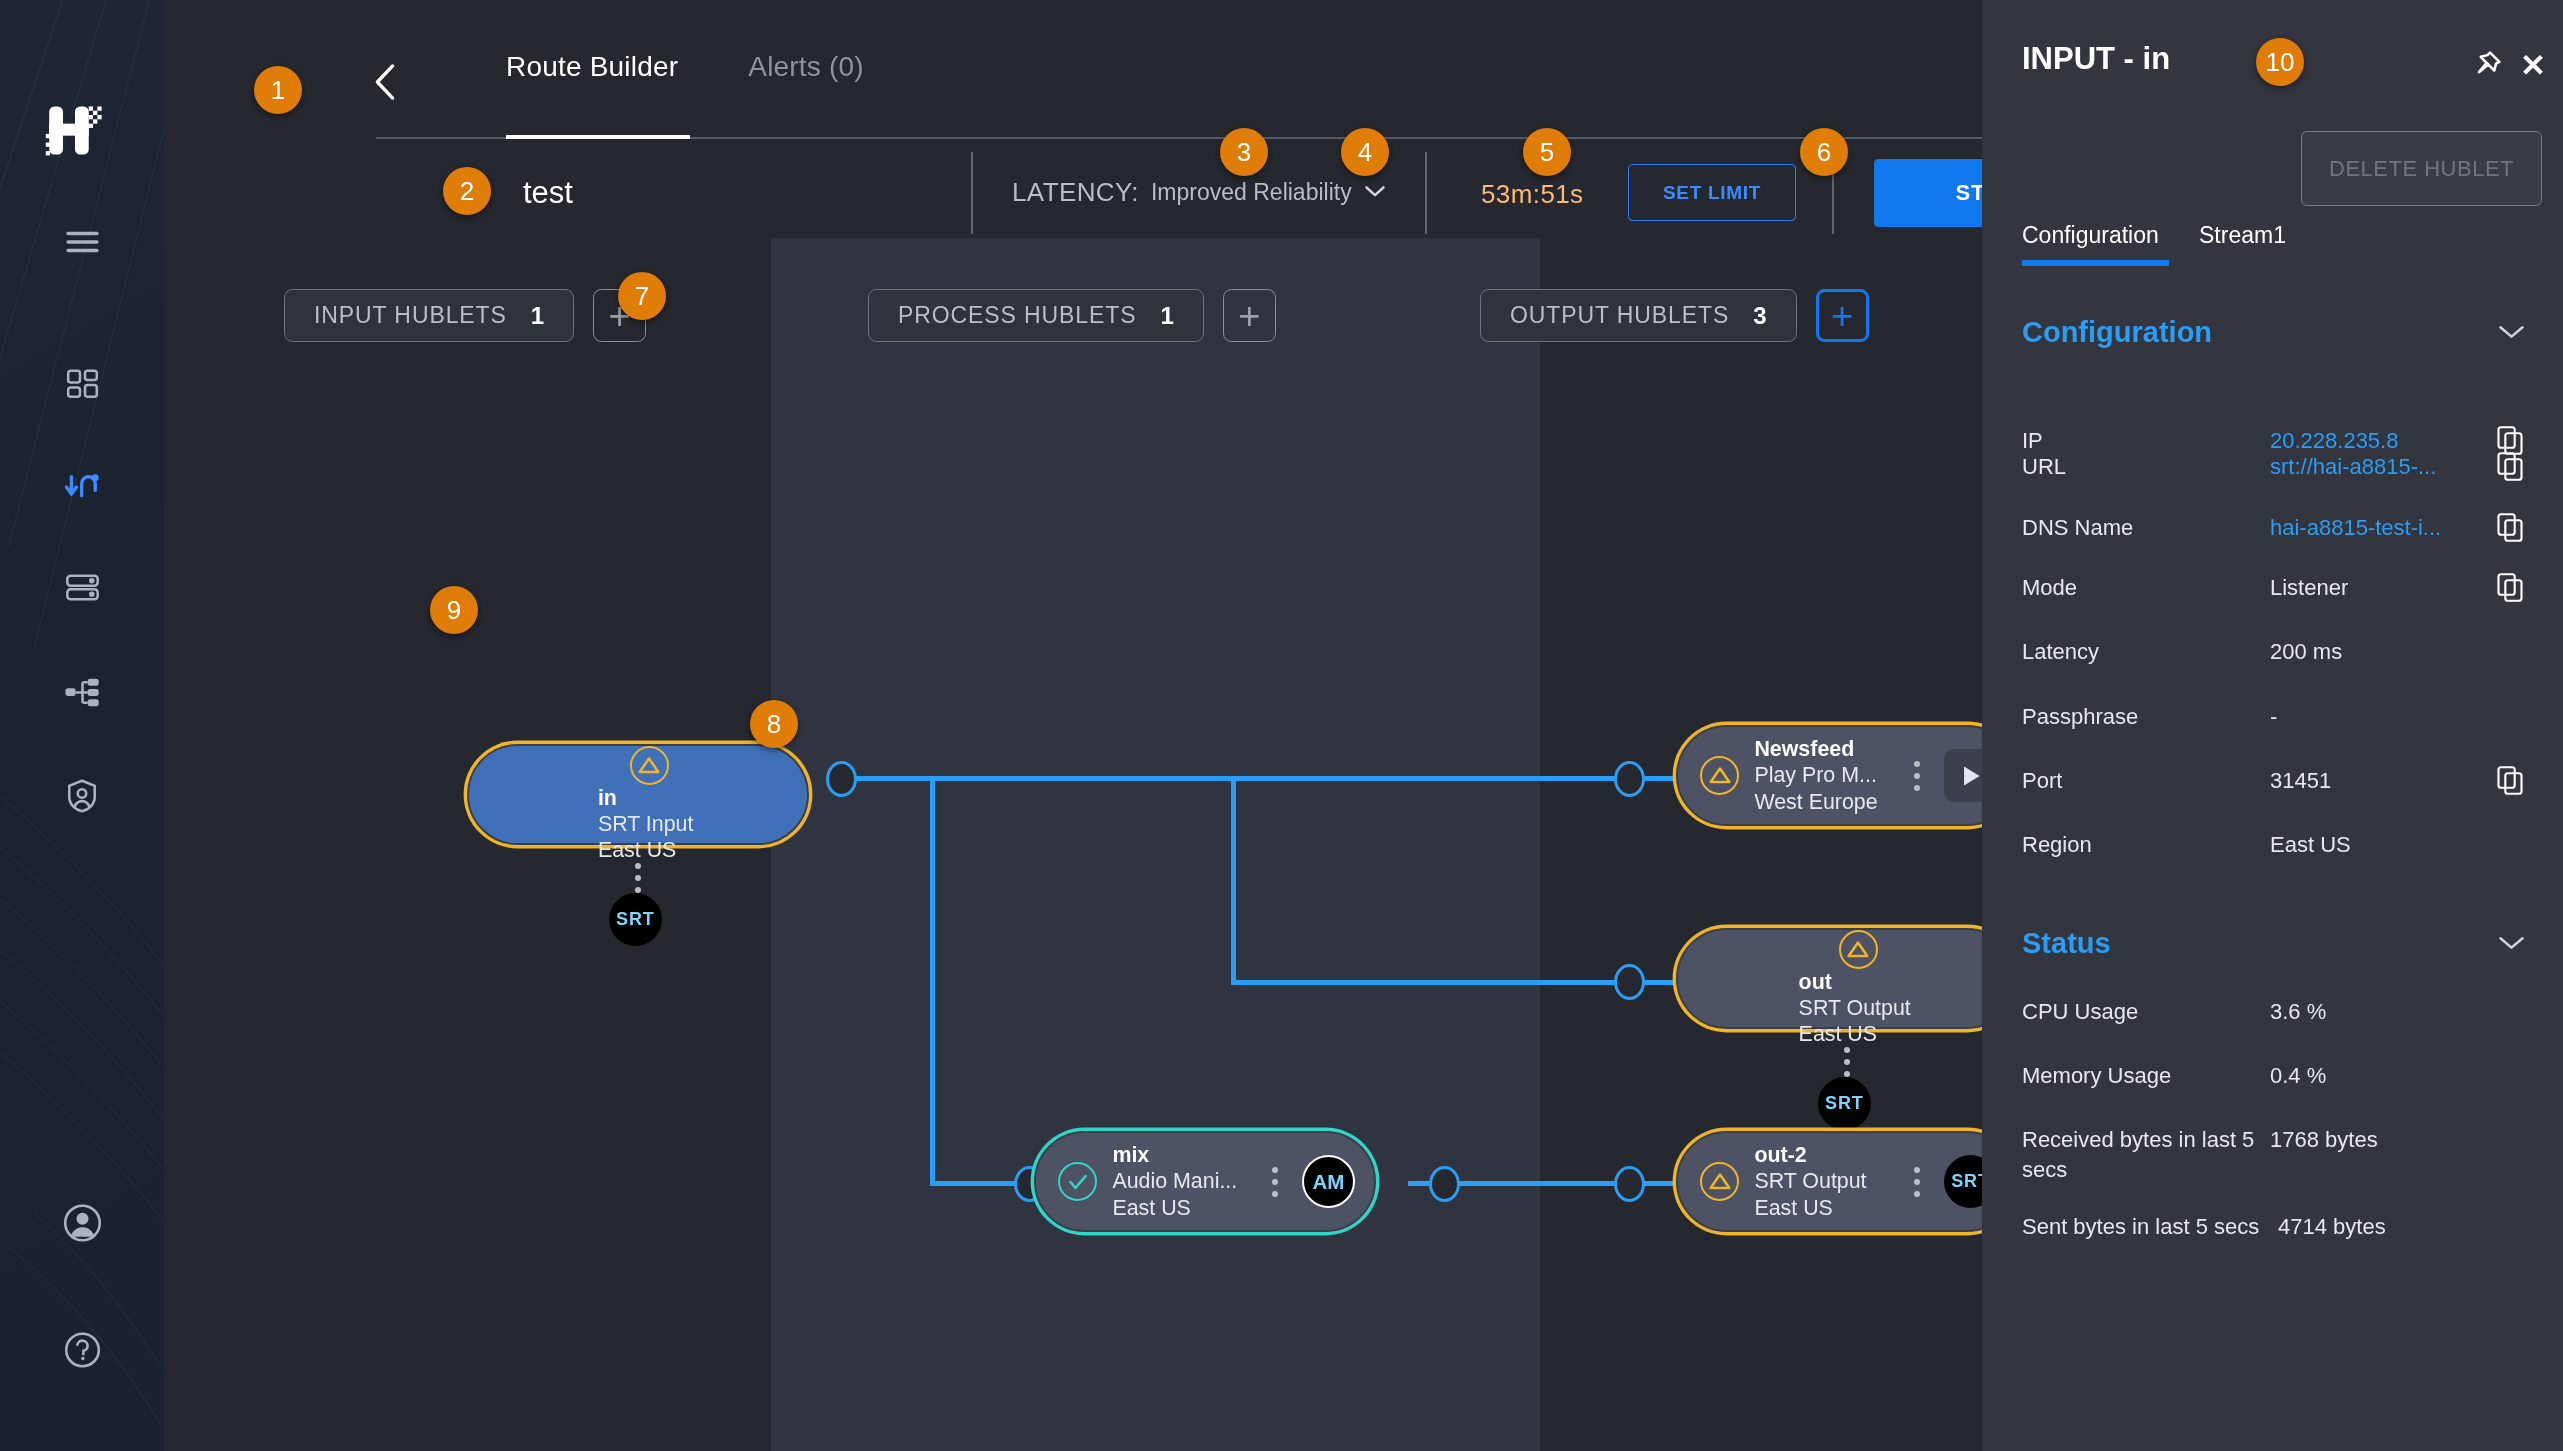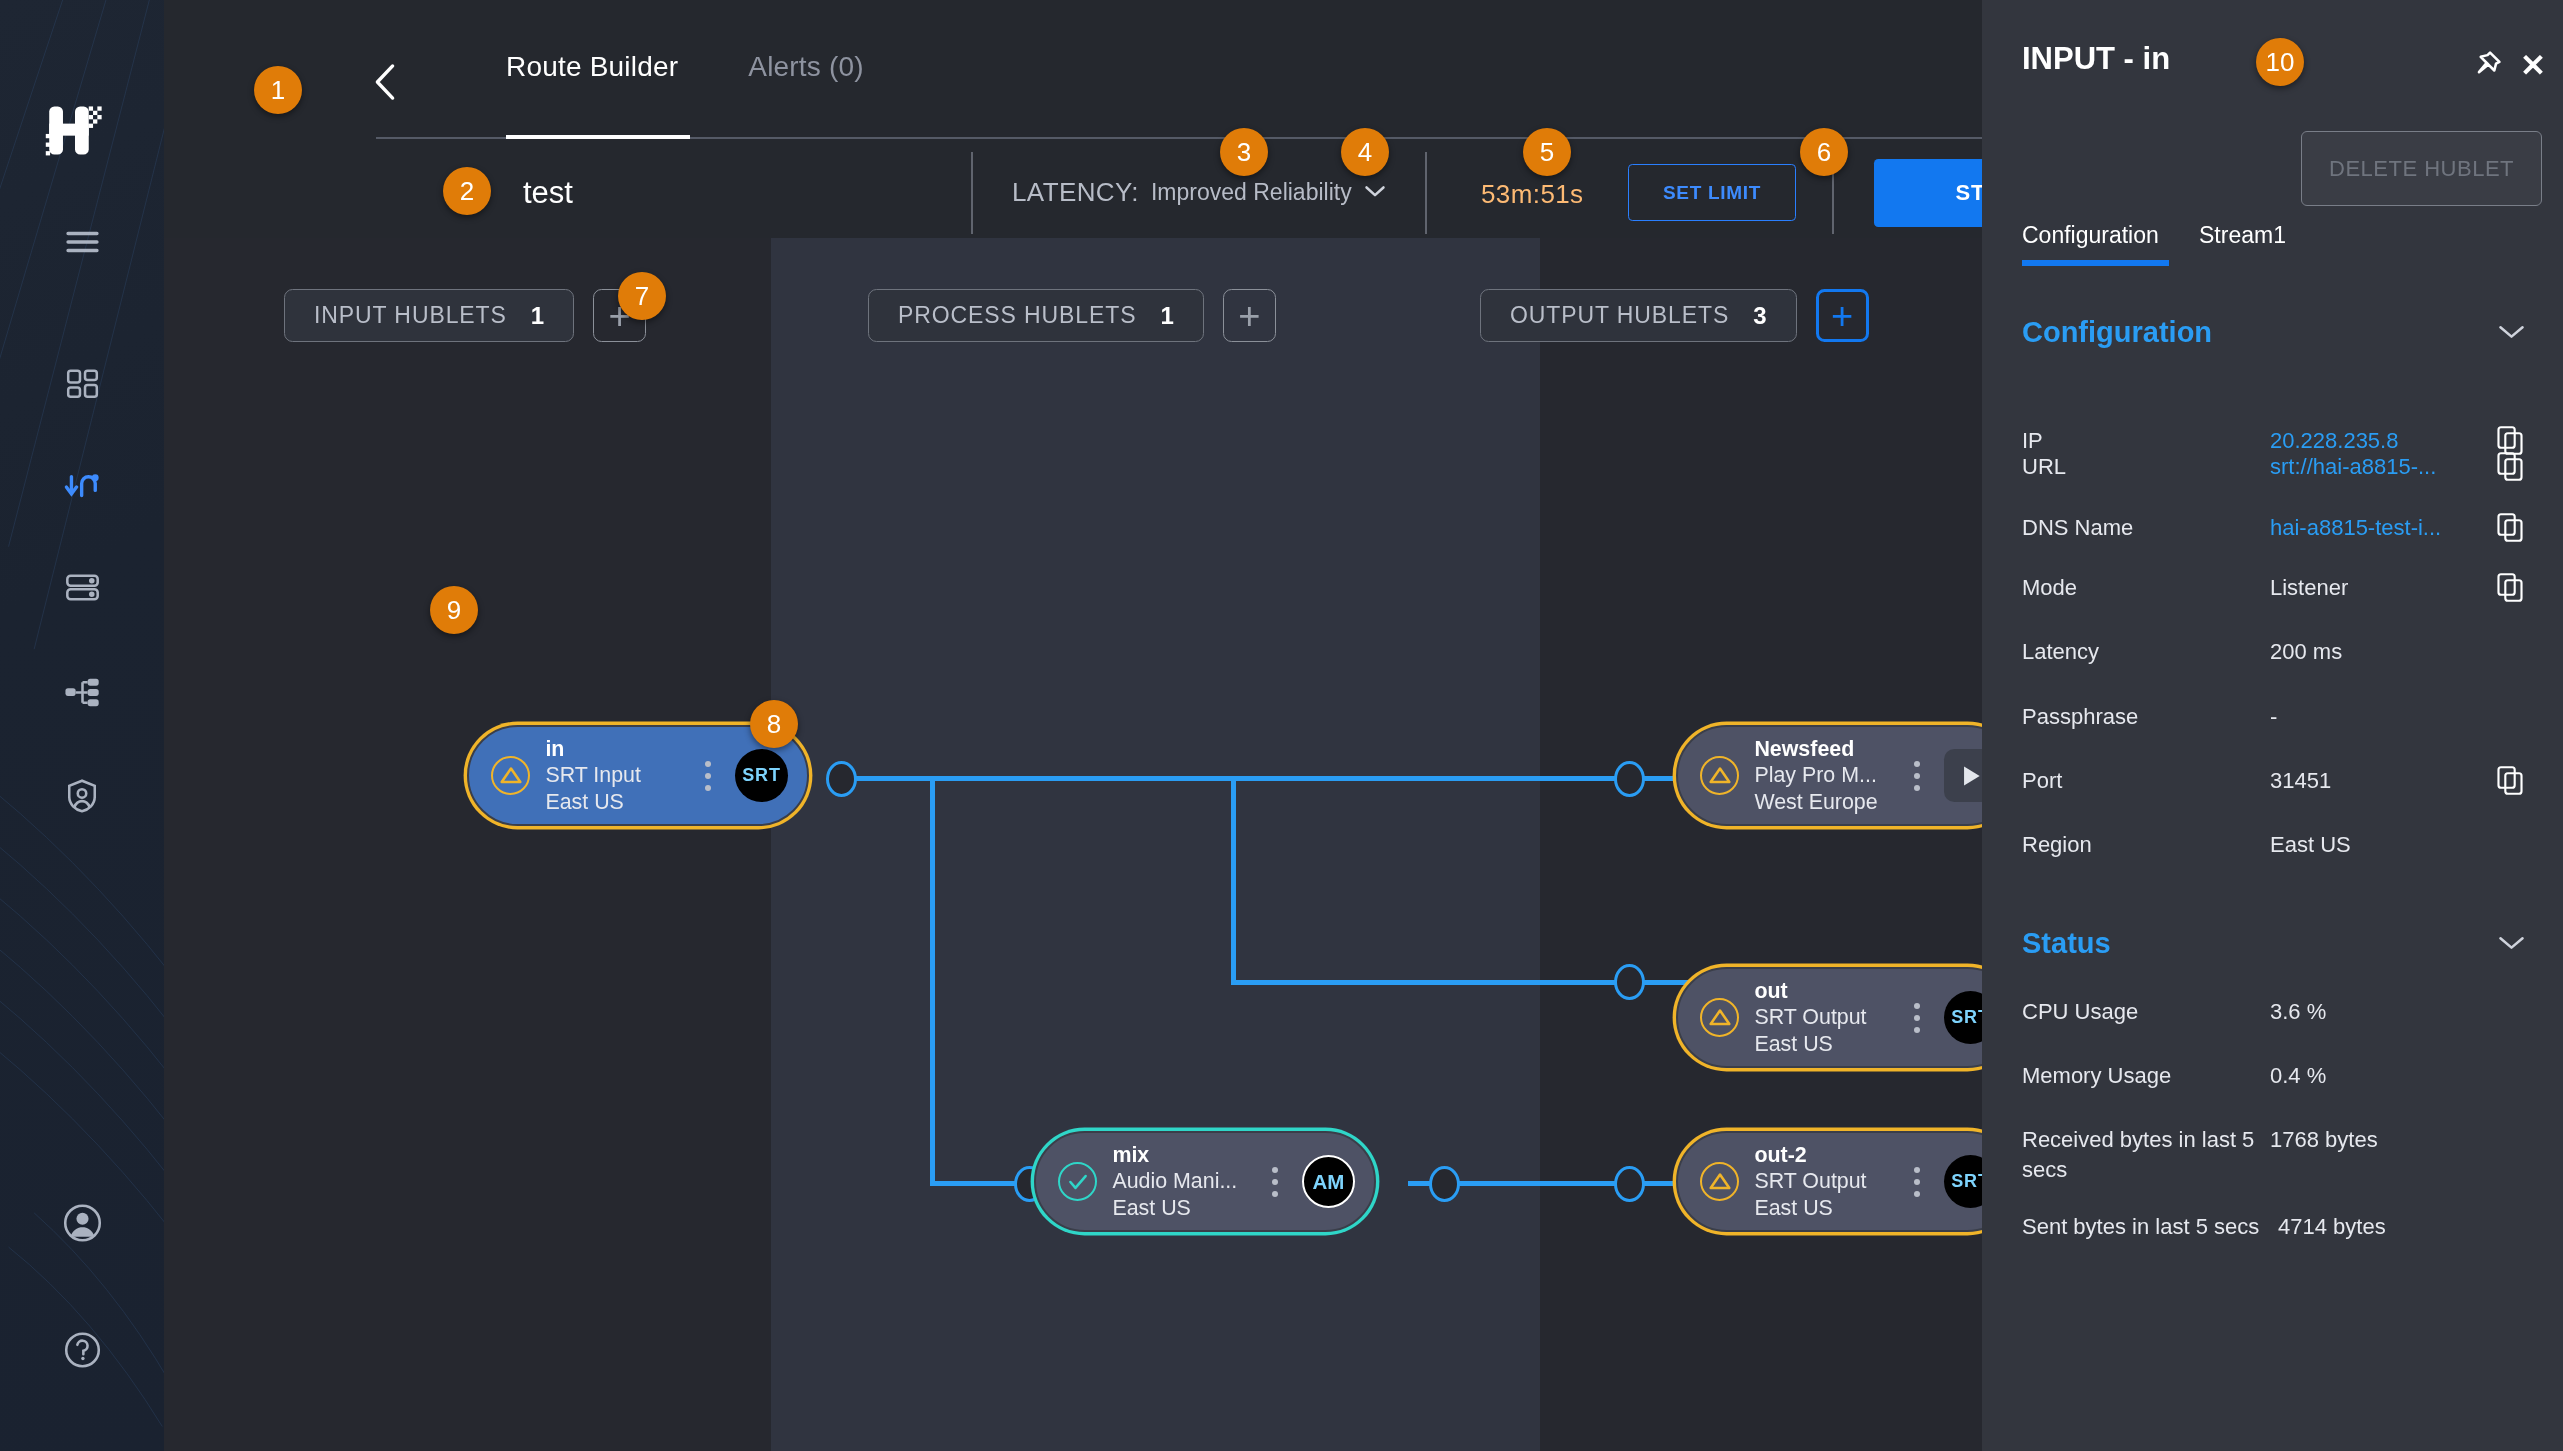--- a/index.html
+++ b/index.html
@@ -331,21 +331,21 @@
     <div class="edge" style="left:1067px; top:742px; width:568px; height:5.1px;"></div>
     <div class="edge" style="left:1244px; top:943px; width:391px; height:5.1px;"></div>
 
     <div class="port" style="left:662px; top:523px;"></div>
     <div class="port" style="left:1450px; top:523px;"></div>
     <div class="port" style="left:1450px; top:726px;"></div>
     <div class="port" style="left:850px; top:928px;"></div>
     <div class="port" style="left:1265px; top:928px;"></div>
     <div class="port" style="left:1450px; top:928px;"></div>
 
-    <div class="node selected" style="left:303px; top:487px;">
+    <div class="node selected" style="left:303px; top:506px;flex-direction:column;">
       <span class="badge">
         <svg width="22" height="20.5" viewBox="0 0 26 24" fill="none" stroke="#f0b429" stroke-width="3" stroke-linejoin="round">
             <path d="M13 4 24 20H2z"></path>
           </svg>
       </span>
       <span class="txt">
         <div class="n1">in</div>
         <div class="n2">SRT Input</div>
         <div class="n3">East US</div>
       </span>
@@ -396,21 +396,21 @@
           <i></i>
           <i></i>
         </span>
       <span class="chip sq">
         <svg width="26" height="26" viewBox="0 0 30 30">
             <path d="M7 4l18 11L7 26z" fill="#e3e6ec"></path>
           </svg>
       </span>
     </div>
 
-    <div class="node" style="left:1512px; top:729px;">
+    <div class="node" style="left:1512px; top:690px;flex-direction:column;">
       <span class="badge">
         <svg width="22" height="20.5" viewBox="0 0 26 24" fill="none" stroke="#f0b429" stroke-width="3" stroke-linejoin="round">
             <path d="M13 4 24 20H2z"></path>
           </svg>
       </span>
       <span class="txt">
         <div class="n1">out</div>
         <div class="n2">SRT Output</div>
         <div class="n3">East US</div>
       </span>

